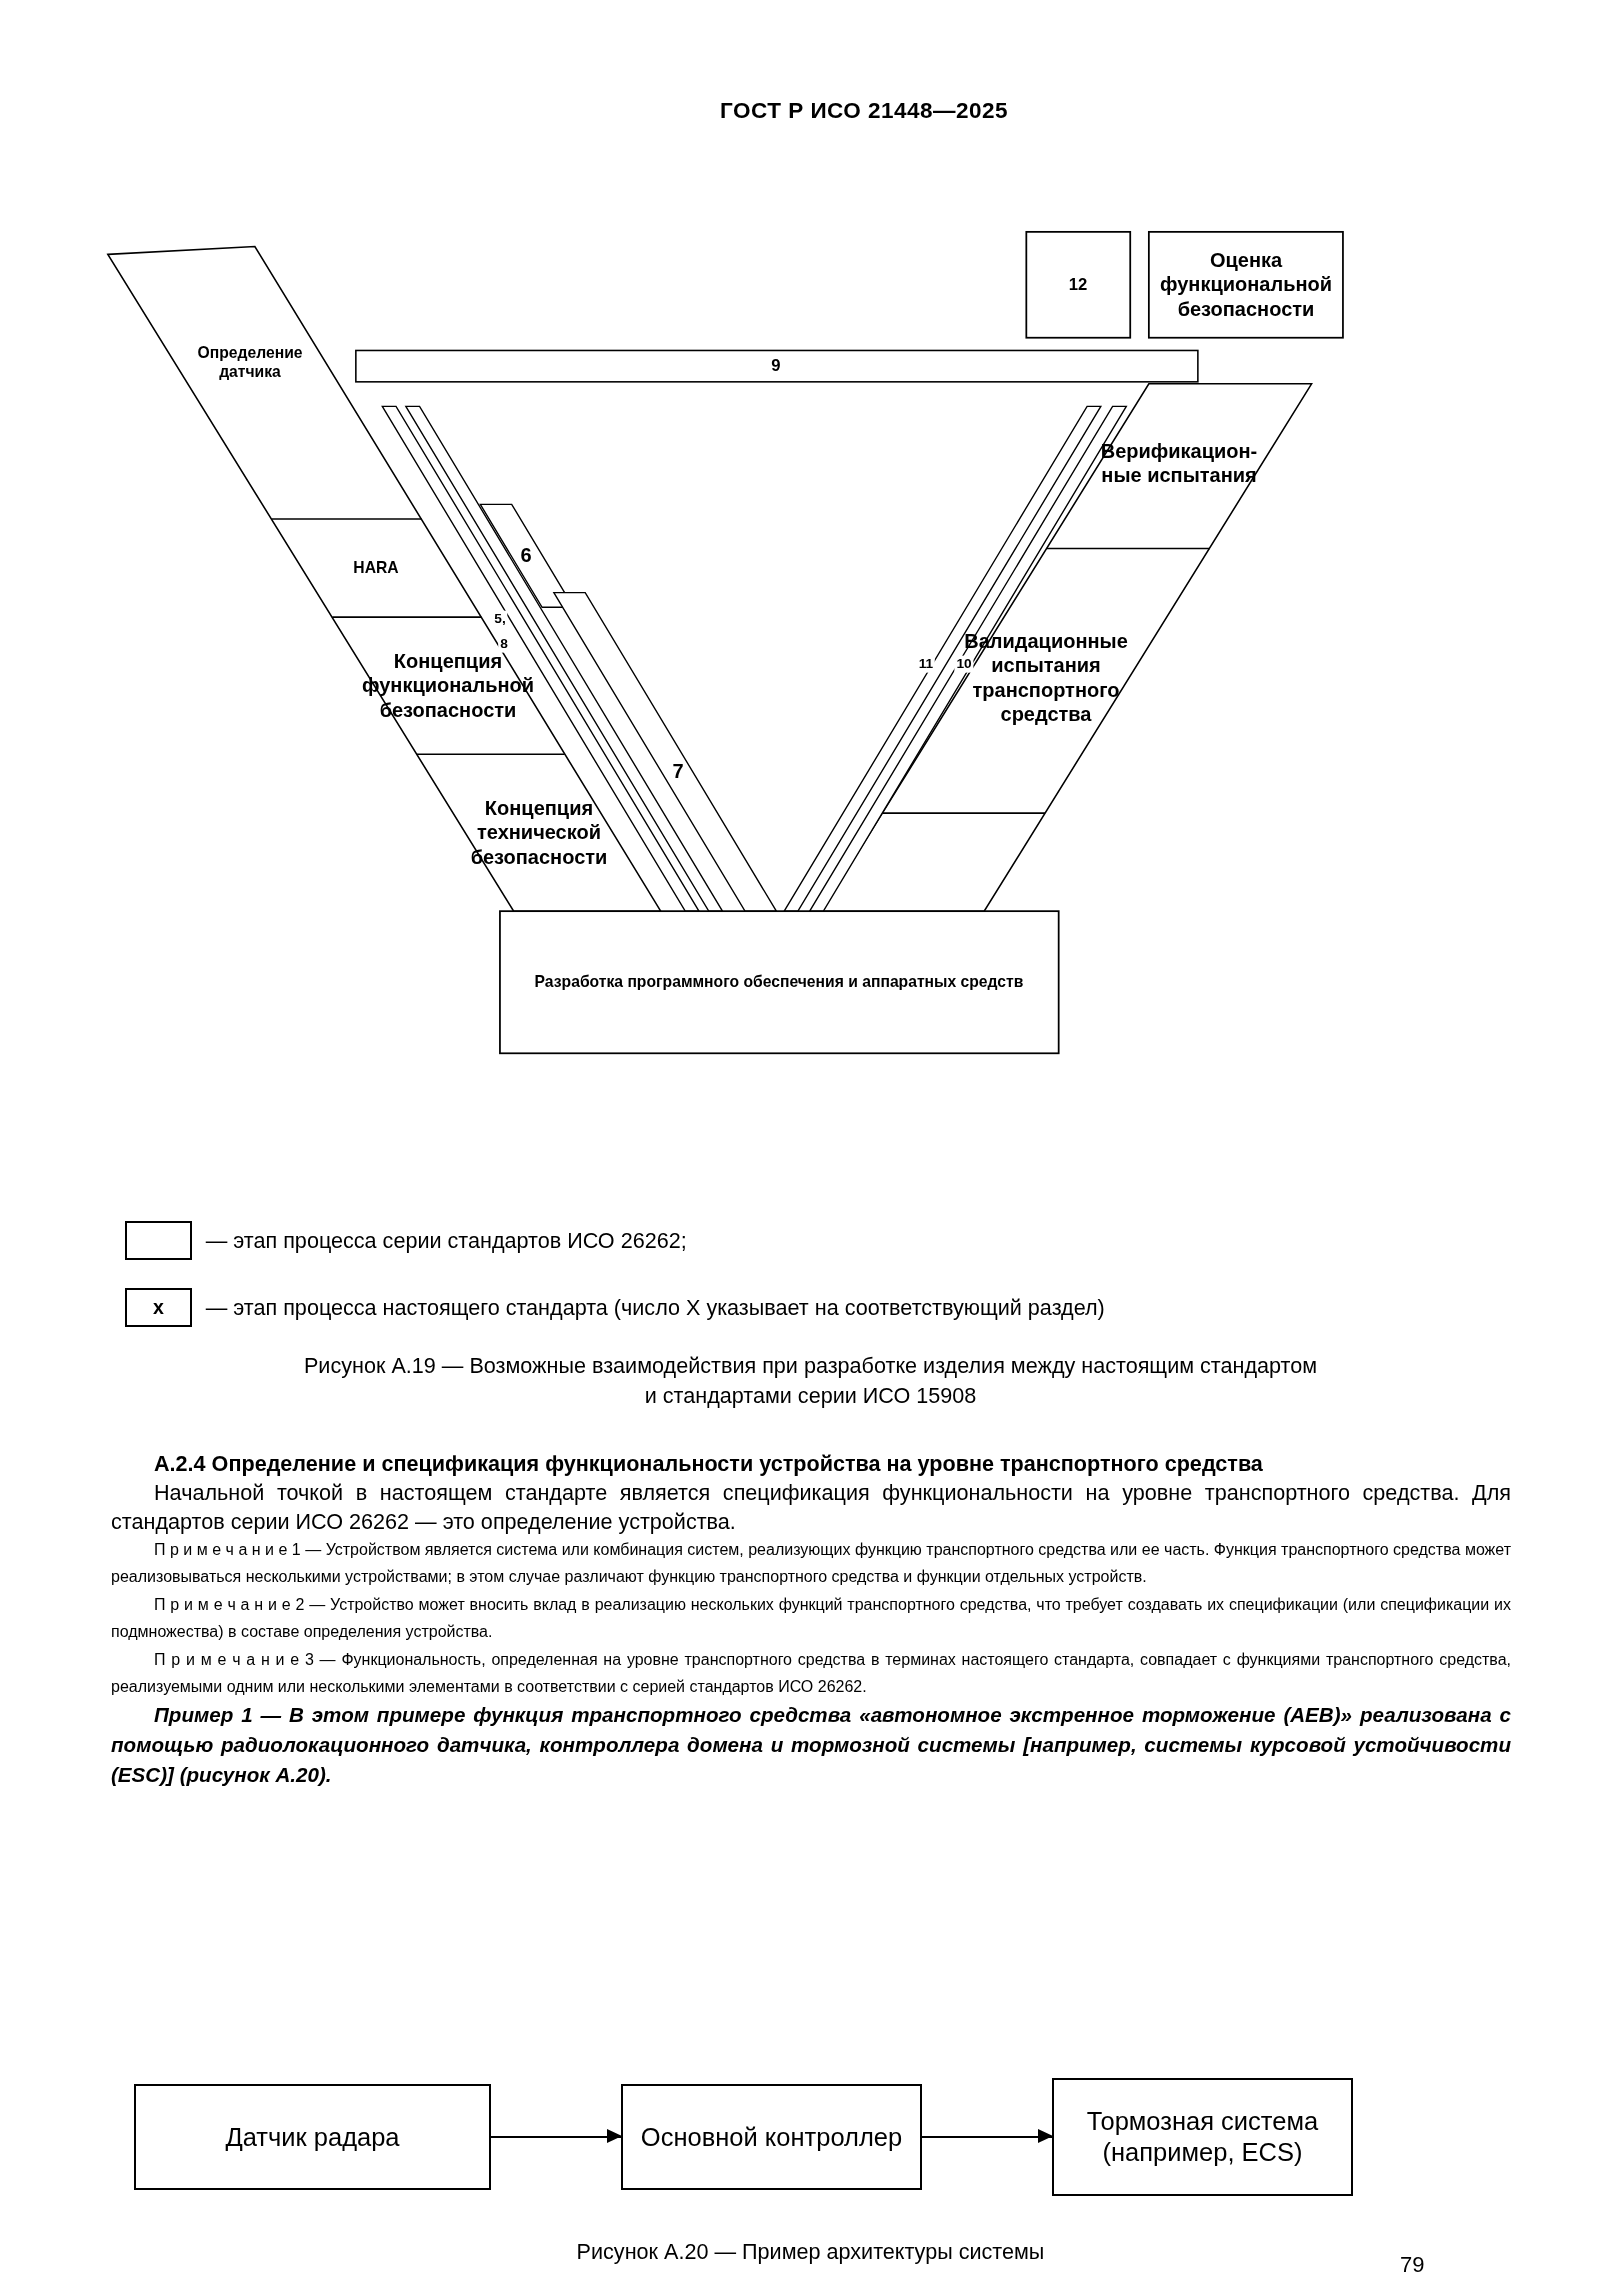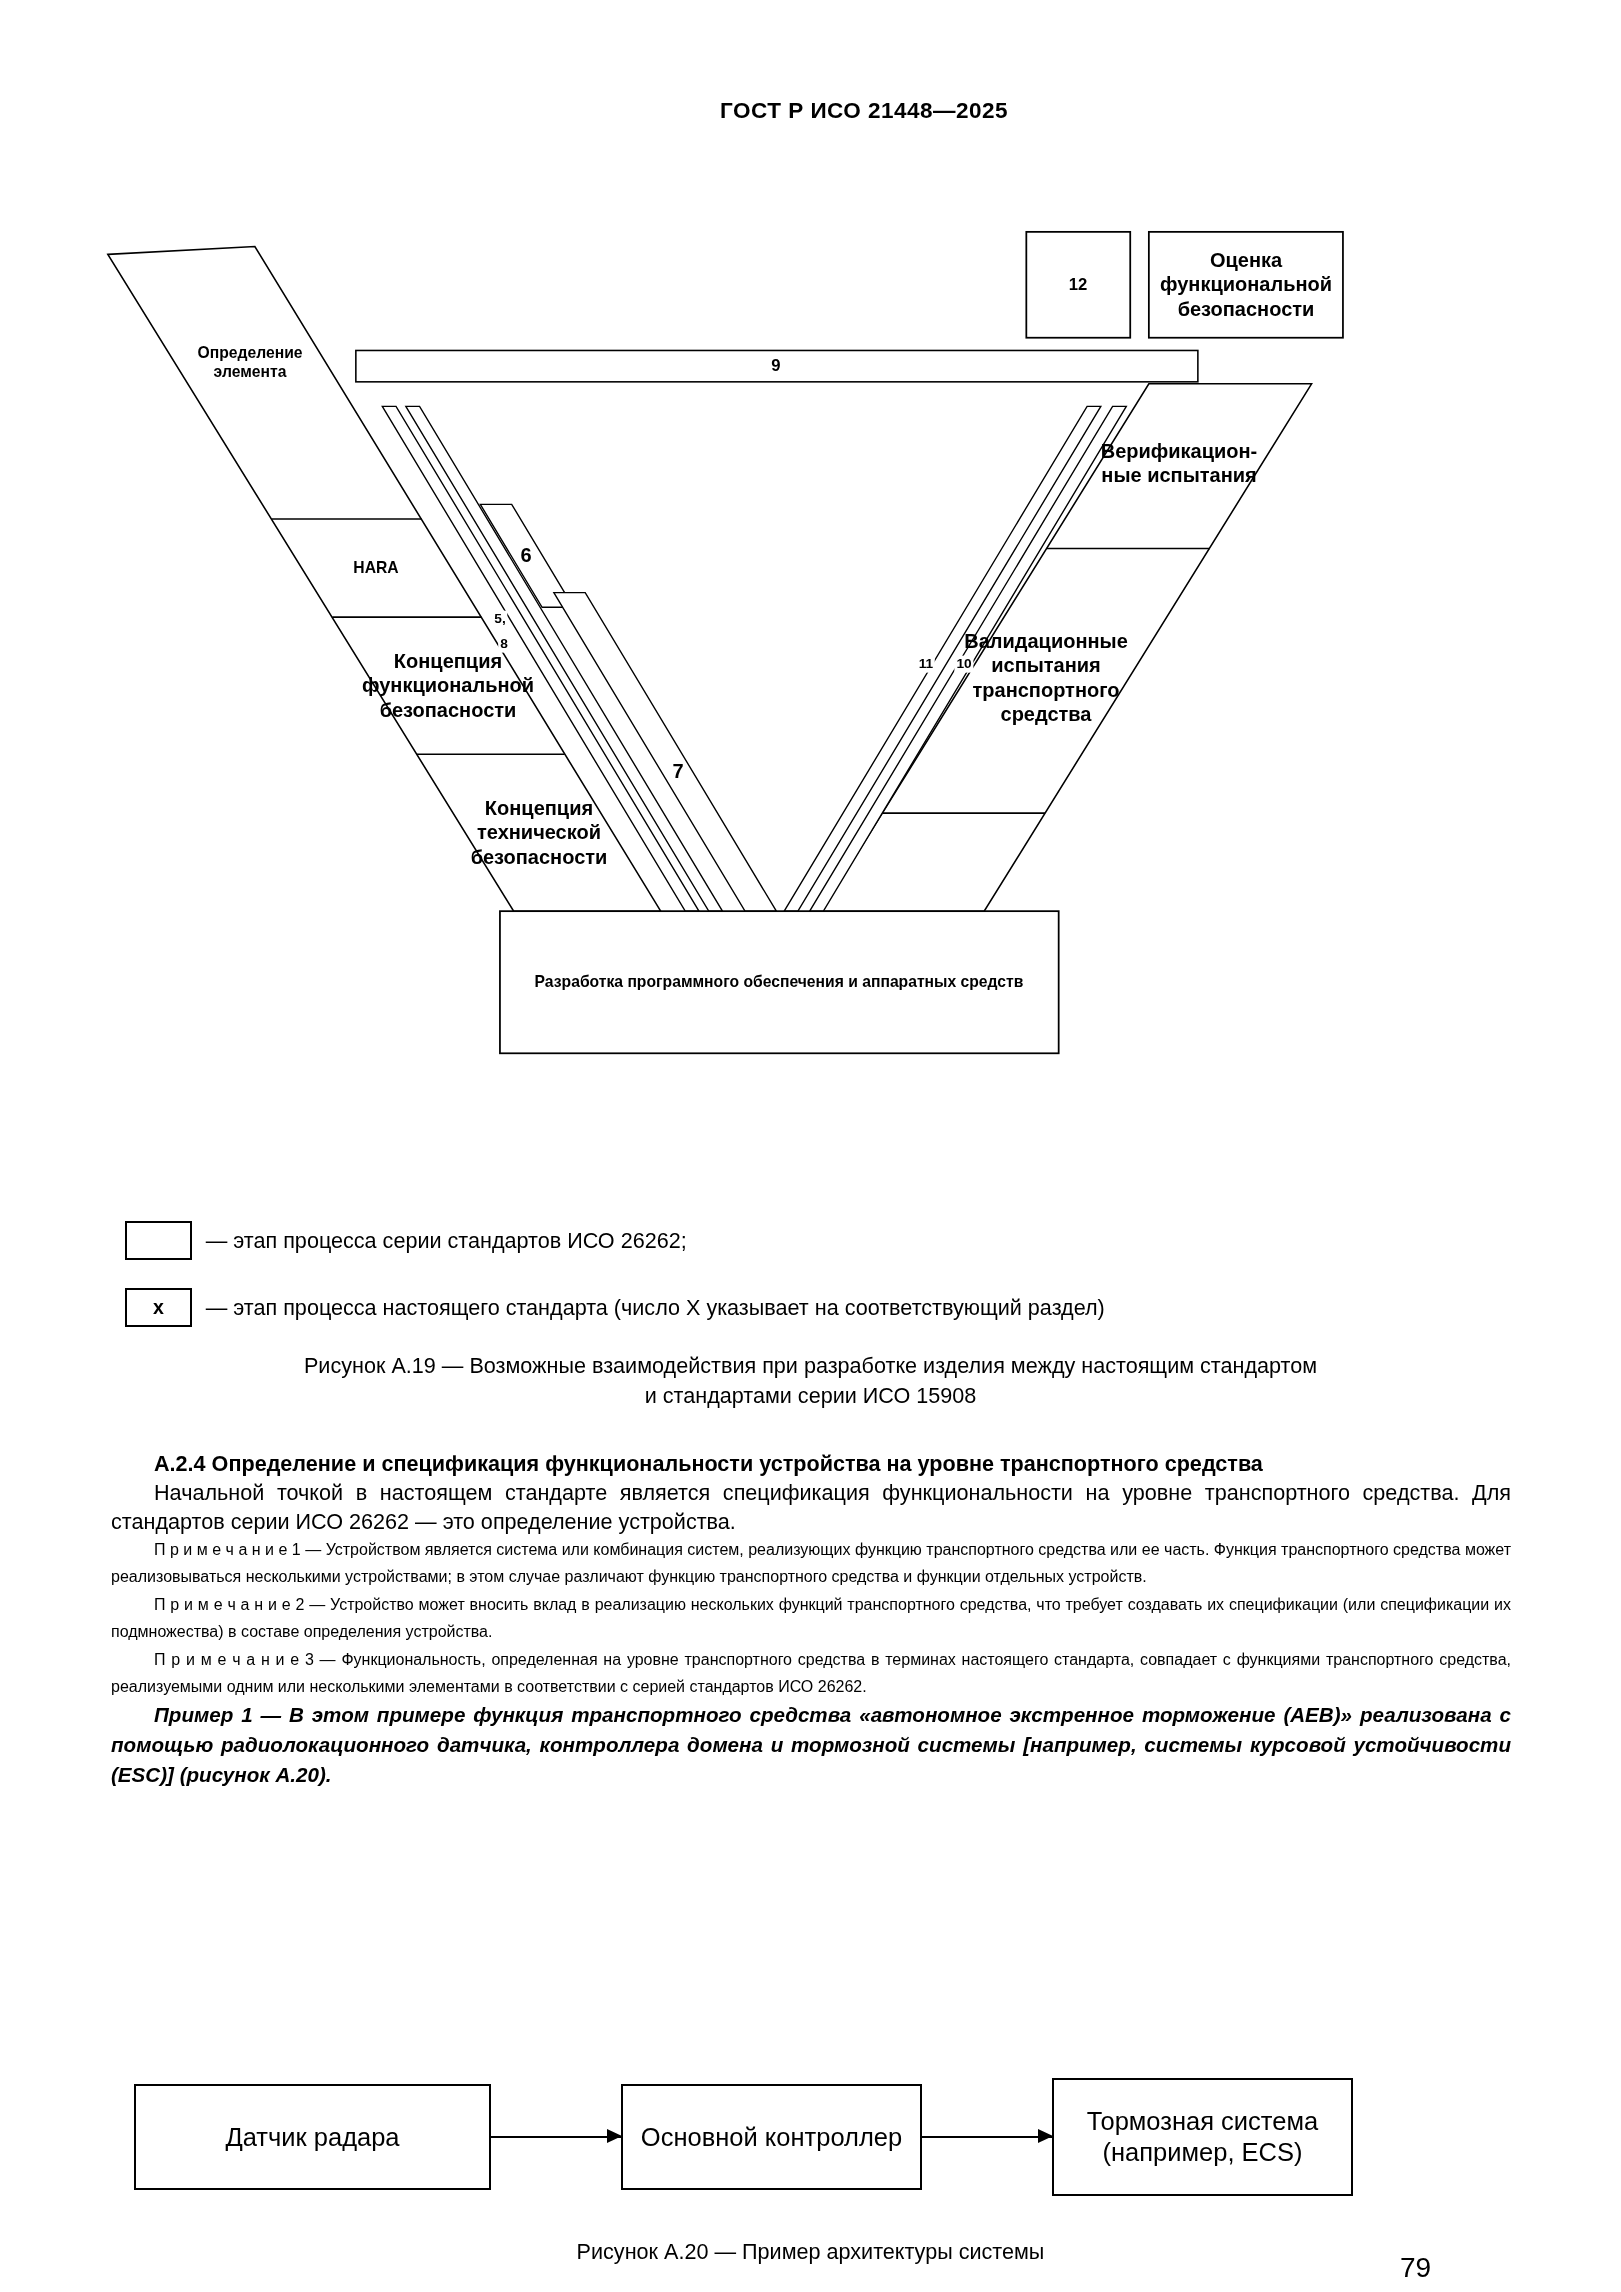--- a/index.html
+++ b/index.html
@@ -52,21 +52,21 @@
     border:2px solid #000;height:102px;
     display:flex;align-items:center;justify-content:center;
     text-align:center;font-size:25.5px;line-height:1.2;white-space:pre-line;
   }
   .fb1{width:353px;} .fb2{width:297px;} .fb3{width:297px;height:114px;}
   .farrow{width:130px;height:2px;background:#000;position:relative;flex:0 0 auto;}
   .farrow::after{
     content:'';position:absolute;right:-1px;top:-6.9px;
     border-left:15.7px solid #000;border-top:7.8px solid transparent;border-bottom:7.8px solid transparent;
   }
-  .pagenum{position:absolute;left:1400px;top:2252px;font-size:28px;}
+  .pagenum{position:absolute;left:1400px;top:2252px;font-size:22px;}
 </style>
 </head>
 <body>
 
 <div class="page">
 
   <div class="hdr">ГОСТ Р ИСО 21448—2025</div>
 
   <div class="diagram">
     <svg width="1294" height="843" viewBox="0 0 1320 860">
@@ -96,21 +96,21 @@
       <rect x="1072" y="7" width="198" height="108" fill="#fff" stroke="#000" stroke-width="1.8"></rect>
     </svg>
 
     <div class="dlabel f17" style="left:980px;top:60px">12</div>
     <div class="dlabel f15" style="left:1148px;top:60px">Оценка
 функциональной
 безопасности</div>
     <div class="dlabel f17" style="left:678px;top:141px">9</div>
 
     <div class="dlabel f16" style="left:152px;top:137px">Определение
-элемента</div>
+датчика</div>
     <div class="dlabel f16" style="left:278px;top:343px">HARA</div>
     <div class="dlabel f15" style="left:350px;top:461px">Концепция
 функциональной
 безопасности</div>
     <div class="dlabel f15" style="left:441px;top:608px">Концепция
 технической
 безопасности</div>
 
     <div class="dlabel f15" style="left:428px;top:330px">6</div>
     <div class="dlabel f14 wbg" style="left:402px;top:394px">5,</div>

